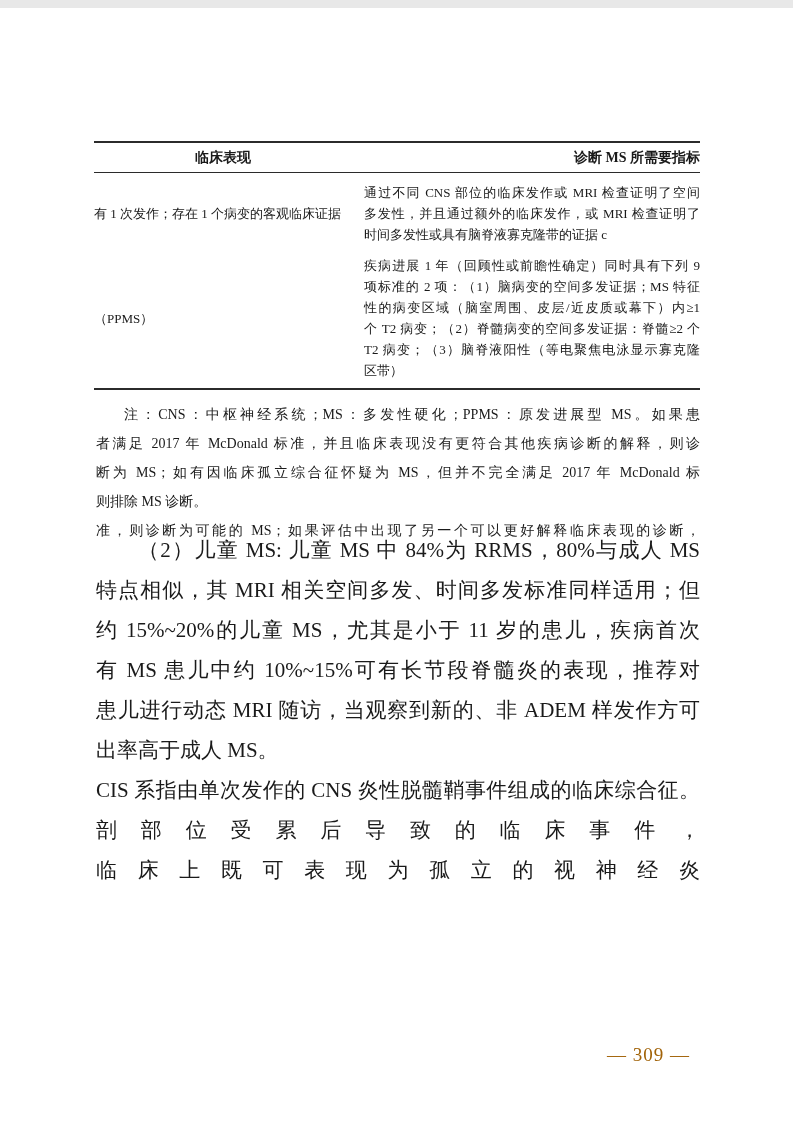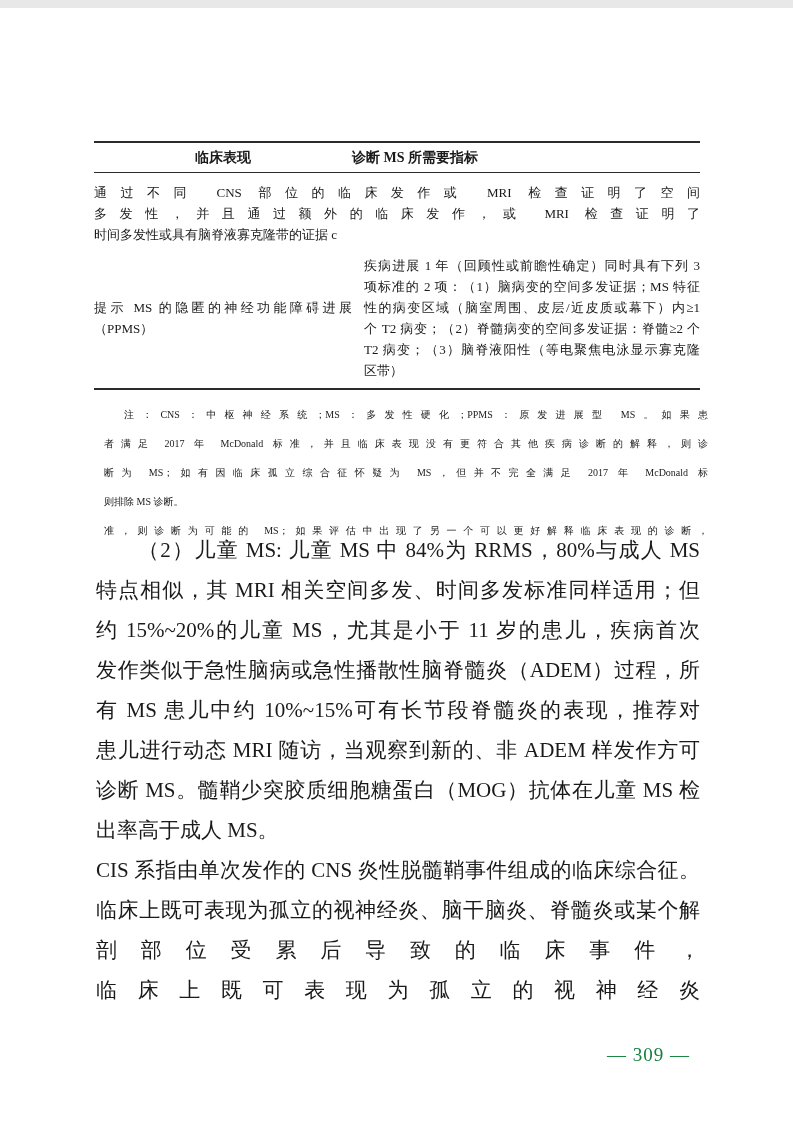--- a/index.html
+++ b/index.html
@@ -19,73 +19,75 @@
     border-bottom:2px solid #2b2b2b;
     font-size:13px;line-height:21px;
   }
   .t-header{
     display:flex;
     border-bottom:1.5px solid #2b2b2b;
     padding:4px 0;
     font-weight:bold;font-size:14px;
   }
   .t-header .h1{width:258px;text-align:center;}
-  .t-header .h2{flex:1;text-align:left;}
+  .t-header .h2{flex:1;text-align:right;}
   .t-row{display:flex;align-items:center;padding:9px 0 6px;}
   .t-row + .t-row{padding-top:4px;padding-bottom:7px;}
   .t-cell{word-break:keep-all;}
   .t-cell.c1{width:258px;margin-right:12px;}
   .t-cell.c2{flex:1;}
   
   .tl{text-align:left;font-family:Liberation Serif, serif;}
   .tl.just{text-align:justify;text-align-last:justify;}
   .tl.ind{text-indent:2em;}
   
   .note{
-    position:absolute;top:392px;left:104px;width:604px;
-    font-size:10px;line-height:29px;
+    position:absolute;top:392px;left:96px;width:604px;
+    font-size:14px;line-height:29px;
     word-break:keep-all;
   }
   
   .body-text{
     position:absolute;top:522px;left:96px;width:604px;
     font-size:21px;line-height:40px;
     word-break:keep-all;
   }
   
   .footer{
     position:absolute;top:1036px;right:103px;
     font-size:19px;letter-spacing:1px;
-    color:#15803d;
+    color:#a16207;
   }
 </style>
 </head>
 <body>
 
 <div class="page">
 
   <div class="ms-table">
     <div class="t-header">
       <div class="h1">临床表现</div>
       <div class="h2">诊断 MS 所需要指标</div>
     </div>
     <div class="t-row">
+      <div class="t-cell c1">
+          <div class="tl">有 1 次发作；存在 1 个病变的客观临床证据</div>
+        </div>
       <div class="t-cell c2">
           <div class="tl just">通过不同 CNS 部位的临床发作或 MRI 检查证明了空间</div>
           <div class="tl just">多发性，并且通过额外的临床发作，或 MRI 检查证明了</div>
           <div class="tl">时间多发性或具有脑脊液寡克隆带的证据 c</div>
         </div>
     </div>
     <div class="t-row">
       <div class="t-cell c1">
-          <div class="tl just">提示 MS 的隐匿的神经功能障碍进展</div>
           <div class="tl">（PPMS）</div>
         </div>
       <div class="t-cell c2">
-          <div class="tl just">疾病进展 1 年（回顾性或前瞻性确定）同时具有下列 3</div>
+          <div class="tl just">疾病进展 1 年（回顾性或前瞻性确定）同时具有下列 9</div>
           <div class="tl just">项标准的 2 项：（1）脑病变的空间多发证据；MS 特征</div>
           <div class="tl just">性的病变区域（脑室周围、皮层/近皮质或幕下）内≥1</div>
           <div class="tl just">个 T2 病变；（2）脊髓病变的空间多发证据：脊髓≥2 个</div>
           <div class="tl just">T2 病变；（3）脑脊液阳性（等电聚焦电泳显示寡克隆</div>
           <div class="tl">区带）</div>
         </div>
     </div>
   </div>
 
   <div class="note">
@@ -94,28 +96,25 @@
       <div class="tl just">断为 MS；如有因临床孤立综合征怀疑为 MS，但并不完全满足 2017 年 McDonald 标</div>
       <div class="tl">则排除 MS 诊断。</div>
       <div class="tl just">准，则诊断为可能的 MS；如果评估中出现了另一个可以更好解释临床表现的诊断，</div>
     </div>
 
   <div class="body-text">
     <div class="para">
         <div class="tl just ind">（2）儿童 MS: 儿童 MS 中 84%为 RRMS，80%与成人 MS</div>
         <div class="tl just">特点相似，其 MRI 相关空间多发、时间多发标准同样适用；但</div>
         <div class="tl just">约 15%~20%的儿童 MS，尤其是小于 11 岁的患儿，疾病首次</div>
-        <div class="tl just">发作类似于急性脑病或急性播散性脑脊髓炎（ADEM）过程，所</div>
         <div class="tl just">有 MS 患儿中约 10%~15%可有长节段脊髓炎的表现，推荐对</div>
         <div class="tl just">患儿进行动态 MRI 随访，当观察到新的、非 ADEM 样发作方可</div>
-        <div class="tl just">诊断 MS。髓鞘少突胶质细胞糖蛋白（MOG）抗体在儿童 MS 检</div>
         <div class="tl">出率高于成人 MS。</div>
       </div>
     <div class="para">
         <div class="tl just">CIS 系指由单次发作的 CNS 炎性脱髓鞘事件组成的临床综合征。</div>
-        <div class="tl just">临床上既可表现为孤立的视神经炎、脑干脑炎、脊髓炎或某个解</div>
         <div class="tl just">剖部位受累后导致的临床事件，临床上既可表现为孤立的视神经炎</div>
       </div>
   </div>
 
   <div class="footer">— 309 —</div>
 
 </div>
 
 </body></html>

